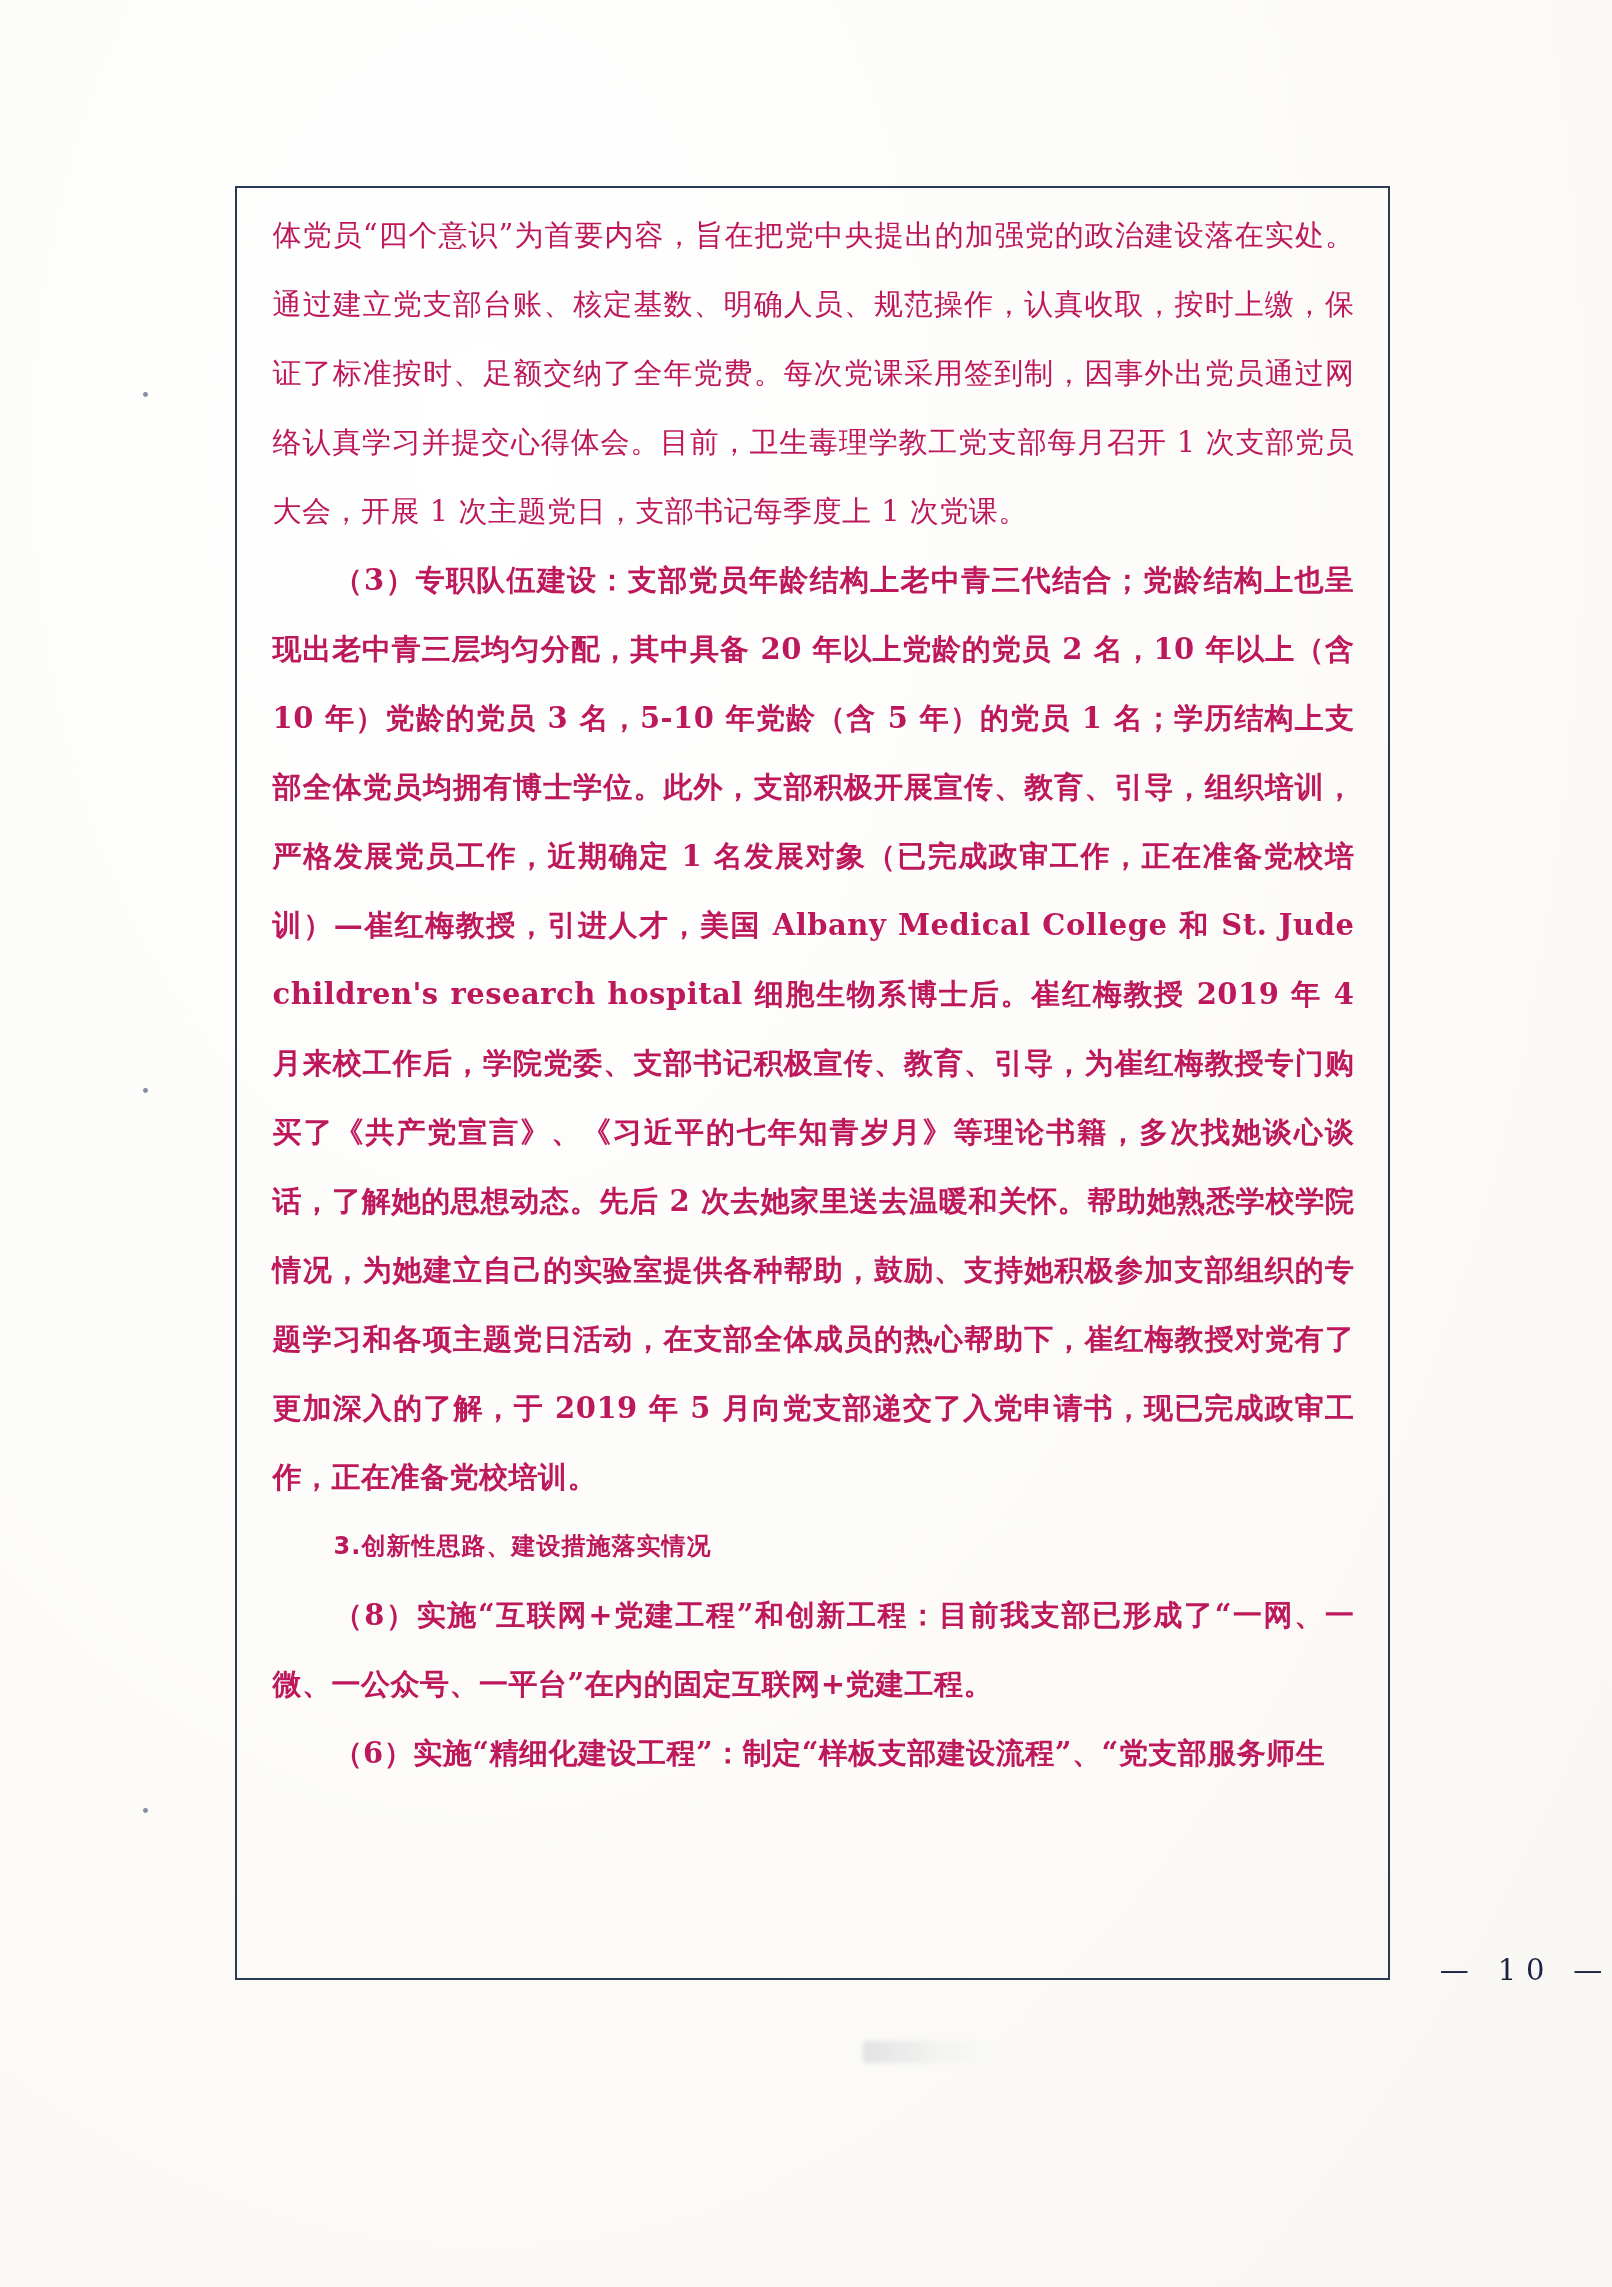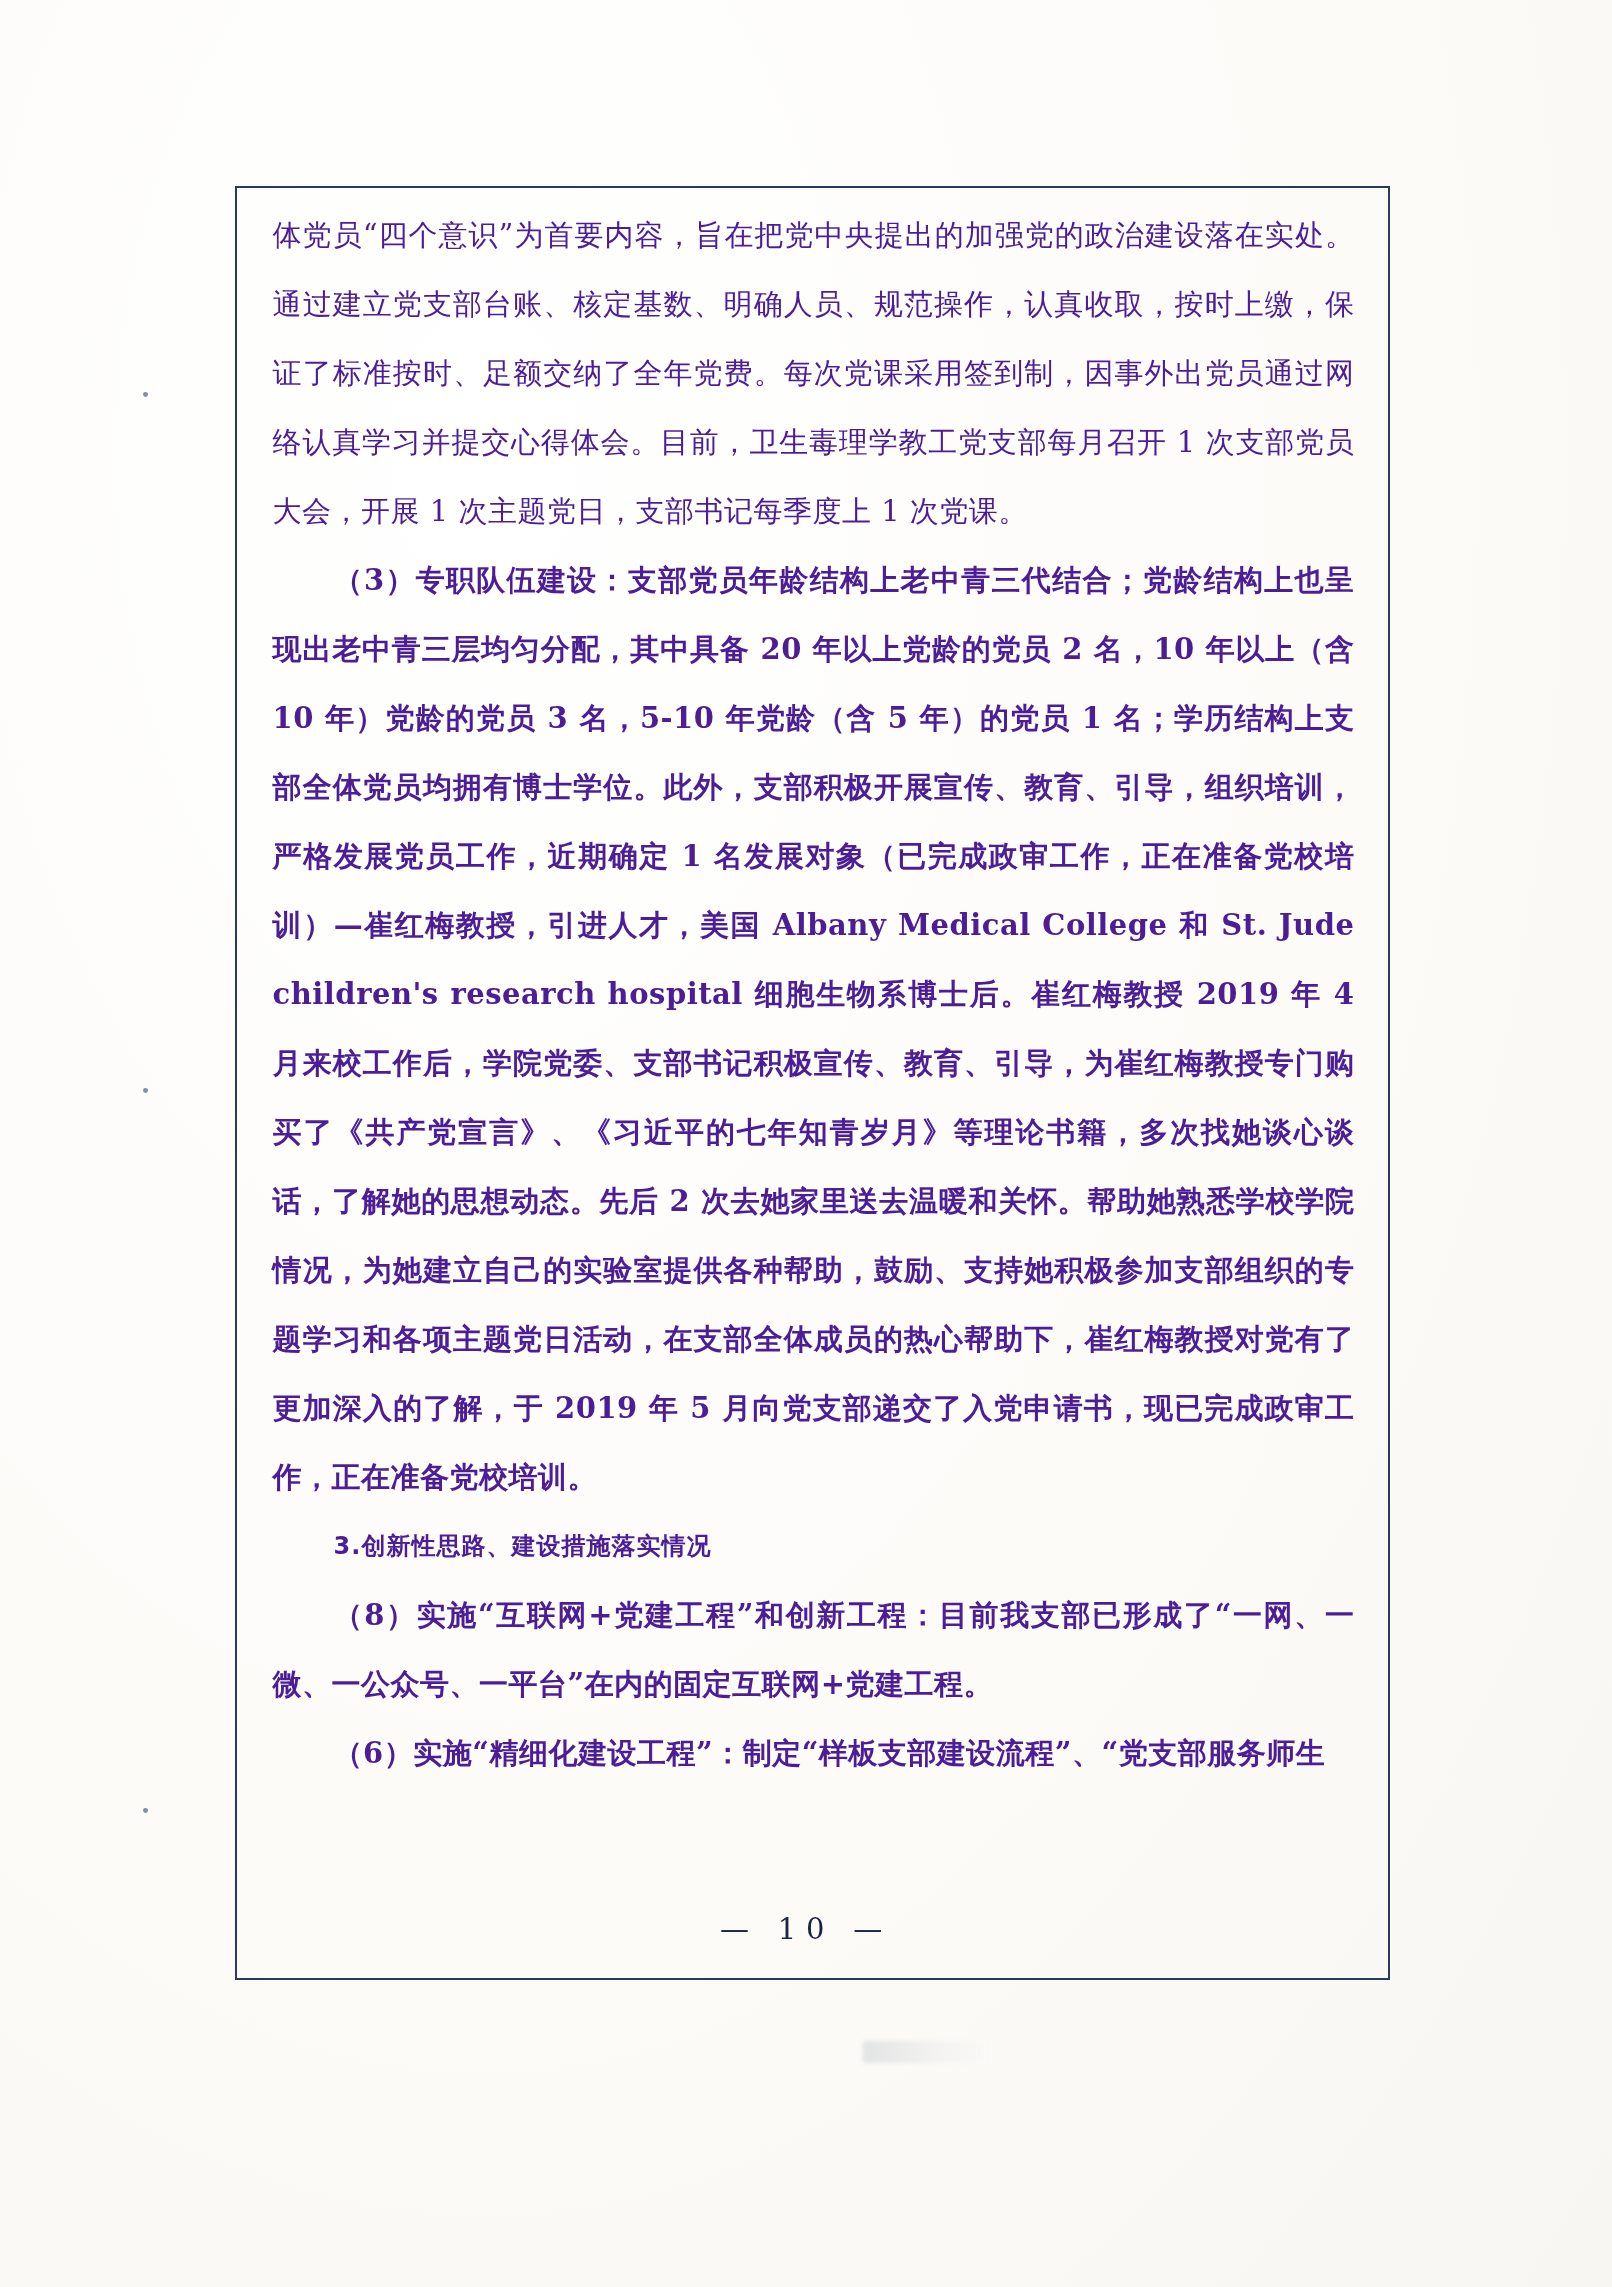--- a/index.html
+++ b/index.html
@@ -43,40 +43,40 @@
     width: 1121px;
     box-sizing: border-box;
     padding: 0 19.6px;
   }
   p {
     margin: 0;
     font-size: 29px;
     line-height: 69px;
     text-align: justify;
     text-justify: inter-ideograph;
-    color: #4c1d95;
+    color: #be185d;
     letter-spacing: 0.5px;
   }
   p.indent {
     text-indent: 61px;
     font-weight: bold;
   }
   p.heading {
     font-family: "DejaVu Sans", "Liberation Sans", sans-serif;
     font-weight: bold;
     font-size: 24px;
     text-indent: 61px;
     letter-spacing: 1px;
   }
   .page-number {
     position: absolute;
     left: 0;
     right: 0;
-    top: 1912px;
-    text-align: center;
+    top: 1953px;
+    text-align: right;
     font-size: 29px;
     color: #1b2440;
     letter-spacing: 9.8px;
     font-family: "DejaVu Serif", "Liberation Serif", serif;
   }
   .margin-dot {
     position: absolute;
     width: 4.9px;
     height: 4.9px;
     background: #5a6a86;

